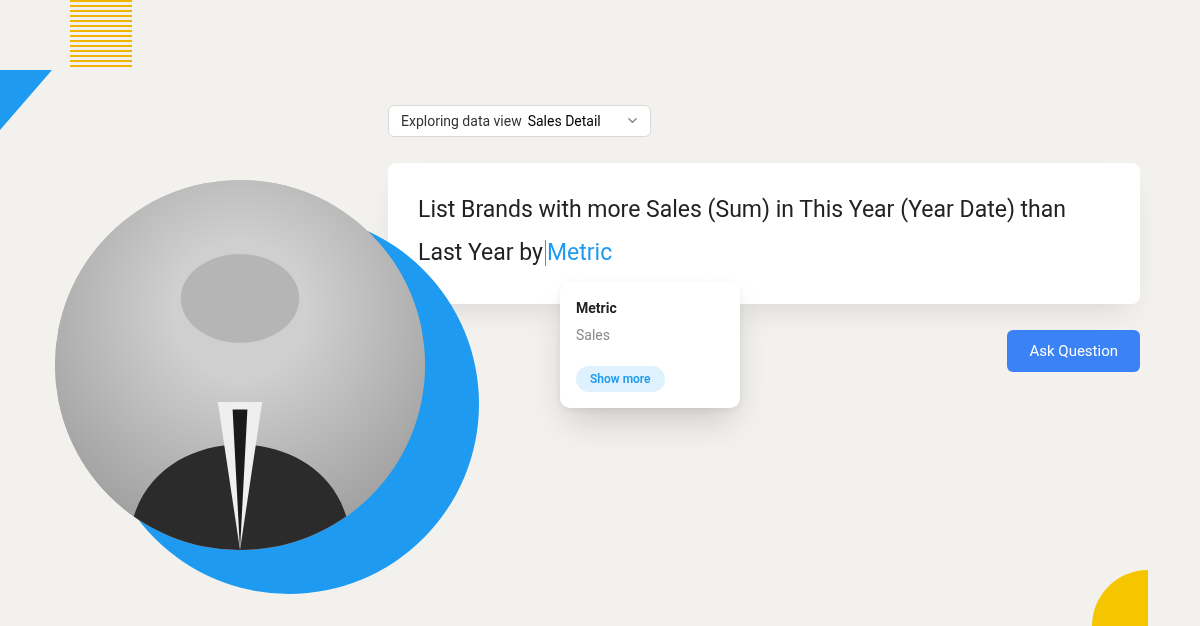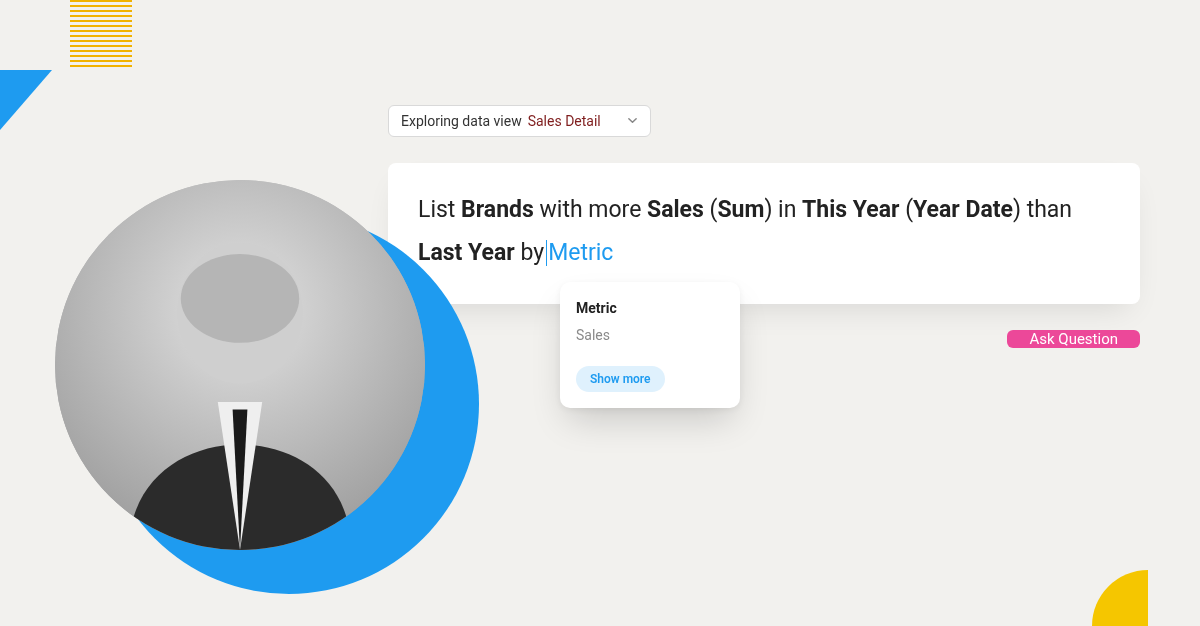--- a/index.html
+++ b/index.html
@@ -72,39 +72,39 @@
     gap: 6px;
     background: #fff;
     border: 1px solid #d9d9d9;
     border-radius: 6px;
     padding: 7px 12px;
     font-size: 14px;
     color: #333;
     cursor: pointer;
     z-index: 4;
   }
-  .selector .view-name { color: #7f1d1d; }
+  .selector .view-name { color: #000000; }
   .selector .chev { margin-left: 20px; color: #888; }
 
   
   .query-card {
     position: absolute;
     top: 163px; left: 388px; right: 60px;
     background: #fff;
     border-radius: 8px;
     padding: 26px 30px 30px 30px;
     box-shadow: 0 14px 30px -12px rgba(0,0,0,0.12);
     z-index: 2;
   }
   .query-text {
     font-size: 23px;
     line-height: 1.85;
     color: #222;
   }
-  .query-text b { font-weight: 700; }
+  .query-text b { font-weight: 400; }
   .token-highlight {
     color: #1e9bf0;
     font-weight: 400;
   }
   .cursor {
     display: inline-block;
     width: 1px; height: 1.1em;
     background: #1e9bf0;
     vertical-align: text-bottom;
     margin: 0 1px 0 2px;
@@ -139,24 +139,24 @@
     font-weight: 600;
     padding: 6px 14px;
     border-radius: 14px;
     cursor: pointer;
   }
 
   
   .ask-btn {
     position: absolute;
     top: 330px; right: 60px;
-    background: #ec4899;
+    background: #3b82f6;
     color: #fff;
     font-size: 15px;
-    padding: 0 22px;
+    padding: 12px 22px;
     border-radius: 6px;
     cursor: pointer;
     z-index: 4;
   }
 </style>
 </head>
 <body>
 
 <div class="deco-stripes">
   <div class="line"></div>

